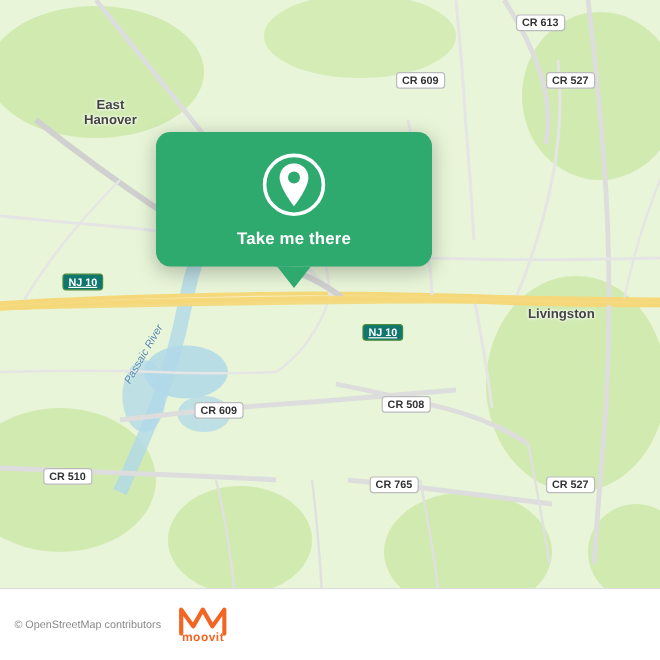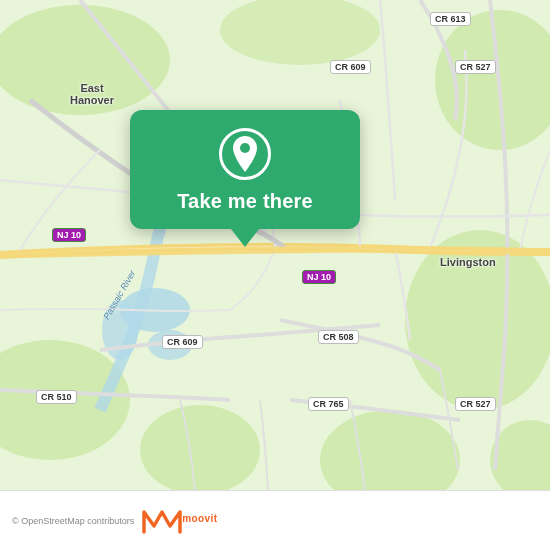--- a/index.html
+++ b/index.html
@@ -43,21 +43,21 @@
       background: #2eaa6e;
       border: 3px solid white;
       display: flex;
       align-items: center;
       justify-content: center;
       margin-bottom: 10px;
     }
 
     #popup-label {
       color: white;
-      font-size: 20px;
+      font-size: 14px;
       font-weight: bold;
       text-align: center;
       letter-spacing: 0.01em;
     }
 
     
     #location-popup::after {
       content: '';
       position: absolute;
       bottom: -18px;
@@ -89,21 +89,21 @@
 
     #address-text {
       font-size: 11.5px;
       color: #222;
       line-height: 1.35;
       flex: 1;
     }
 
     #moovit-logo {
       display: flex;
-      flex-direction: row;
+      flex-direction: column;
       align-items: center;
       min-width: 54px;
     }
 
     #moovit-text {
       font-size: 10px;
       font-weight: bold;
       color: #f26522;
       letter-spacing: 0.04em;
     }
@@ -114,24 +114,25 @@
       background: white;
       border: 1.5px solid #bbb;
       border-radius: 3px;
       font-size: 9px;
       font-weight: bold;
       color: #333;
       padding: 1px 4px;
     }
 
     .road-badge-green {
-      background: #a21caf;
+      background: #0f766e;
       border-color: #4a8c3f;
       color: white;
       border-radius: 3px;
+      text-decoration: underline;
     }
 
     .place-label {
       position: absolute;
       font-size: 10px;
       color: #444;
       font-weight: bold;
       text-shadow: 0 0 3px white, 0 0 3px white;
       text-align: center;
     }

